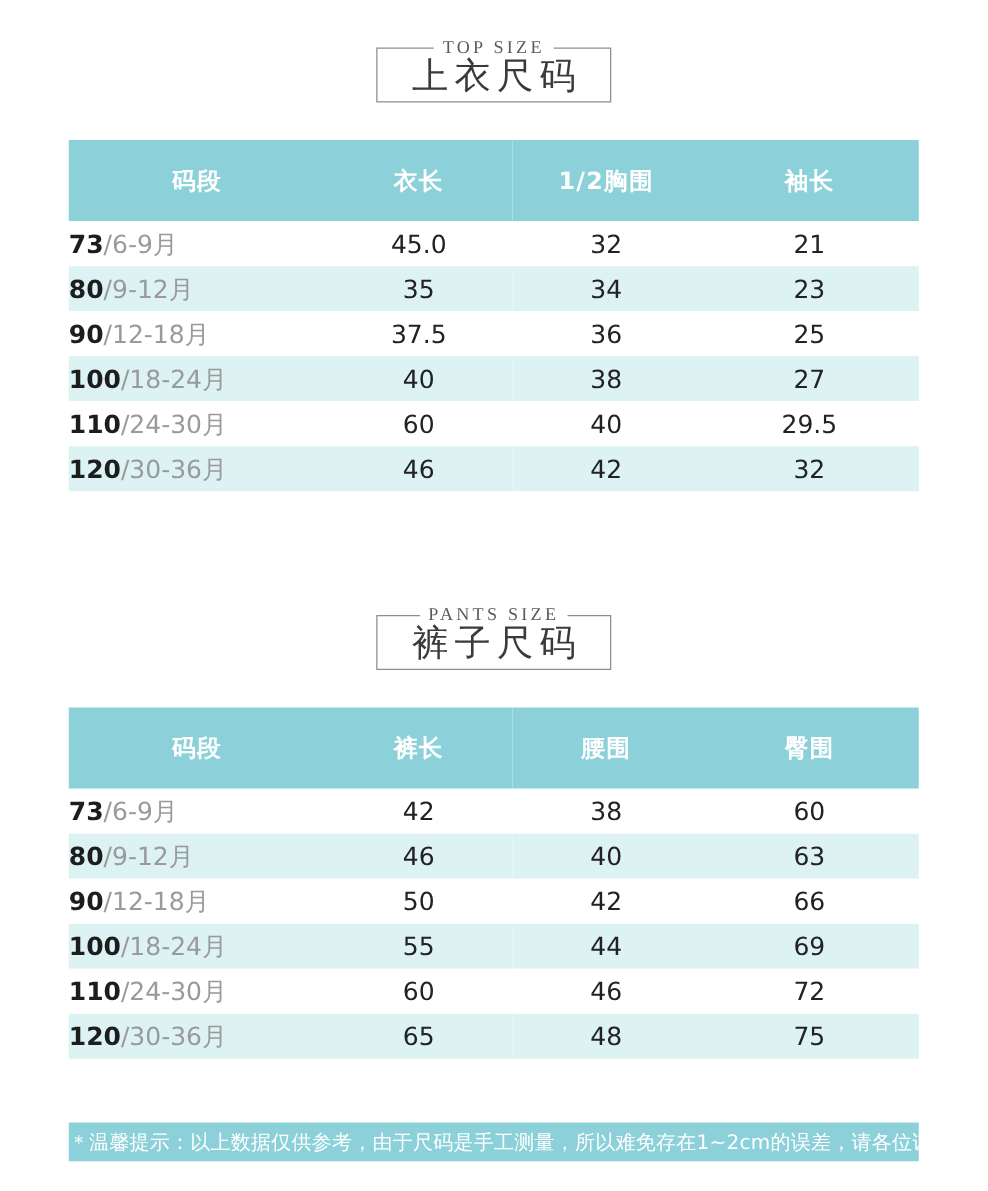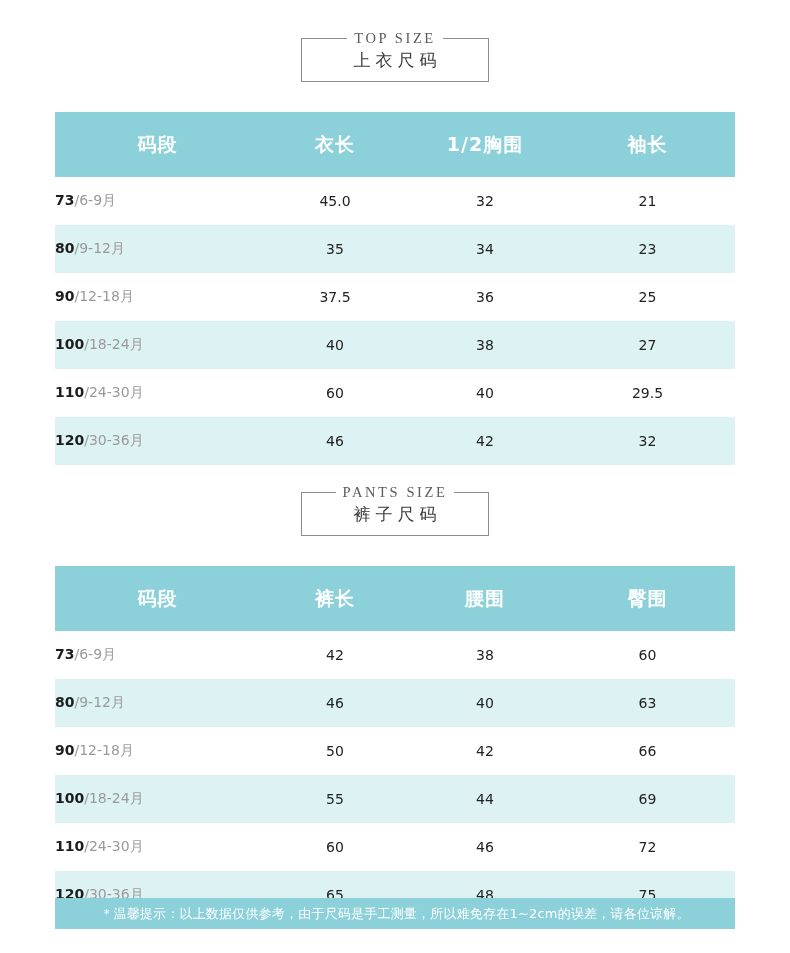--- a/index.html
+++ b/index.html
@@ -59,21 +59,21 @@
     font-family: Liberation Serif, serif;
     line-height: 18px;
     white-space: nowrap;
   }
   .title-cn {
     position: absolute;
     left: 0;
     top: 17px;
     width: 188px;
     text-align: center;
-    font-size: 17px;
+    font-size: 29px;
     letter-spacing: 5px;
     text-indent: 5px;
     color: #3a3a3a;
     font-family: "DejaVu Sans", "Liberation Sans", sans-serif;
     line-height: 34px;
     white-space: nowrap;
   }
 
   
   .size-table {
@@ -96,23 +96,23 @@
     font-weight: bold;
     letter-spacing: 1px;
     font-family: "DejaVu Sans", "Liberation Sans", sans-serif;
     padding: 12px;
     text-align: center;
     vertical-align: middle;
   }
   .size-table thead th.h0 { text-align: center; }
 
   .size-table tbody td {
-    height: 48px;
+    height: 36px;
     padding: 0;
-    font-size: 14px;
+    font-size: 20px;
     color: #222222;
     vertical-align: middle;
     font-family: "DejaVu Sans", "Liberation Sans", sans-serif;
     background: #ffffff;
   }
   .size-table tbody tr.alt td {
     background: #dcf2f3;
   }
   td.col-size {
     padding-left: 18px;
@@ -134,21 +134,21 @@
 
   
   .footer-note {
     position: absolute;
     left: 55px;
     top: 898px;
     width: 680px;
     height: 31px;
     background: #8cd1da;
     color: #ffffff;
-    font-size: 13px;
+    font-size: 16px;
     line-height: 31px;
     text-align: center;
     white-space: nowrap;
     font-family: "DejaVu Sans", "Liberation Sans", sans-serif;
     letter-spacing: 0.2px;
     box-sizing: border-box;
   }
 </style>
 </head>
 <body>

